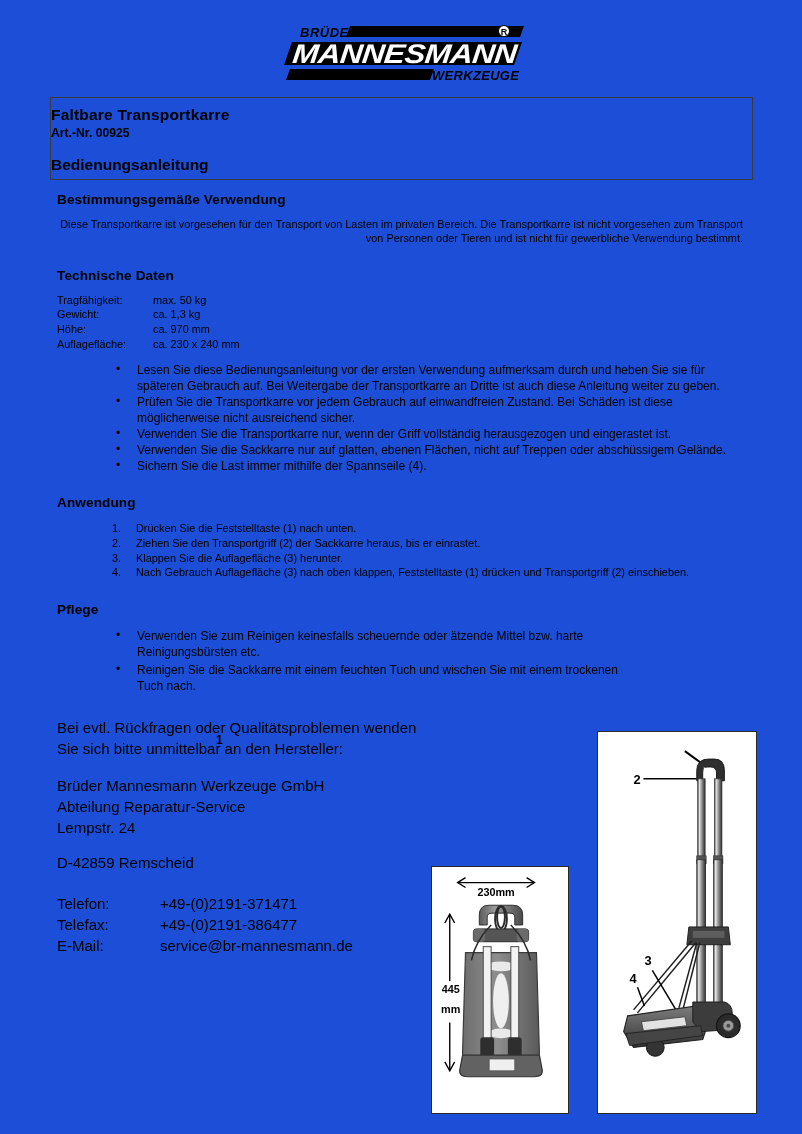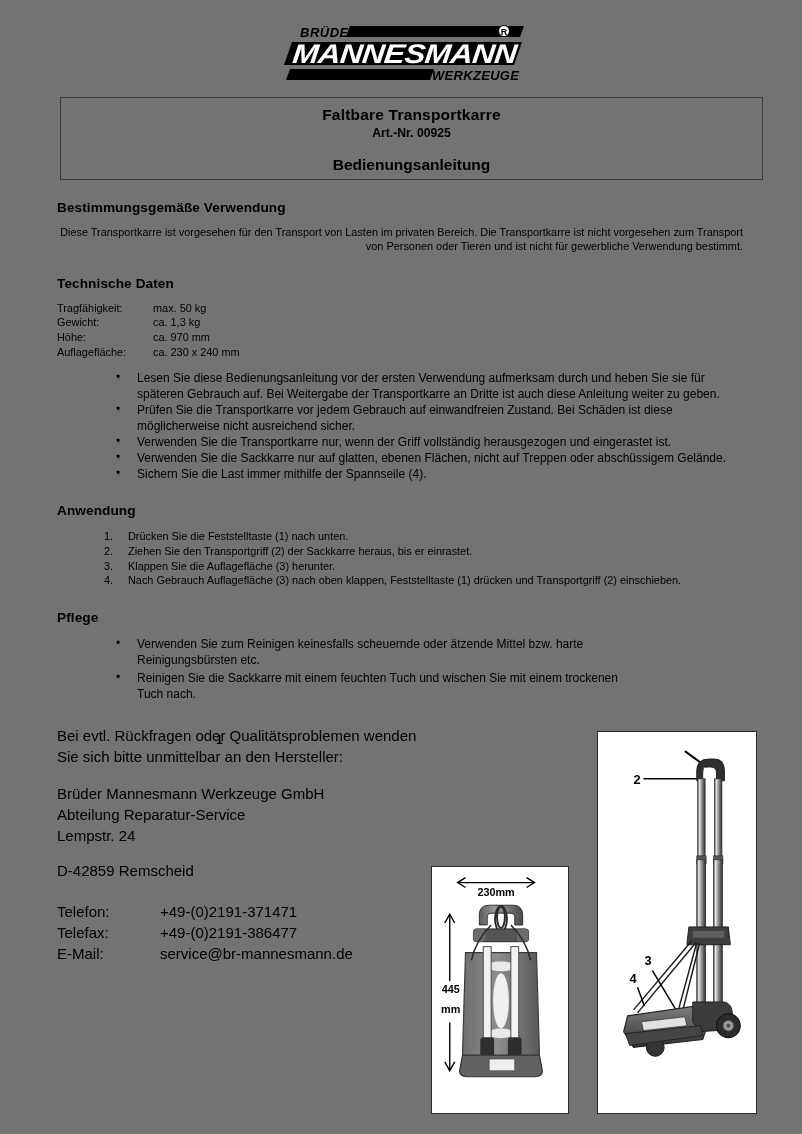--- a/index.html
+++ b/index.html
@@ -8,44 +8,43 @@
     background: #ffffff;
   }
   body {
     font-family: "Liberation Sans", sans-serif;
     color: #000000;
   }
   .page {
     position: relative;
     width: 802px;
     height: 1134px;
-    background: #737373;
+    background: #1d4ed8;
     overflow: hidden;
   }
 
   
   .logo-wrap {
     position: absolute;
     left: 252px;
     top: 22px;
     width: 275px;
     height: 62px;
   }
   .logo-svg { display: block; }
 
   
   .title-box {
     position: absolute;
-    left: 60px;
+    left: 50px;
     top: 97px;
     width: 703px;
     height: 83px;
     border: 1.6px solid #3a3a3a;
     box-sizing: border-box;
-    text-align: center;
   }
   .title-main {
     font-size: 15.5px;
     font-weight: bold;
     letter-spacing: 0.2px;
     margin-top: 8px;
     line-height: 1.22;
   }
   .title-art {
     font-size: 12.2px;
@@ -61,21 +60,21 @@
   
   .content {
     position: absolute;
     left: 57px;
     top: 192px;
     width: 690px;
   }
   h2.sec {
     font-size: 13.6px;
     font-weight: bold;
-    margin: 8px 0 10px 0;
+    margin: 0 0 10px 0;
     letter-spacing: 0.1px;
   }
   p.body {
     font-size: 10.9px;
     line-height: 1.32;
     margin: 0;
     text-align: left;
   }
 
   
@@ -105,21 +104,21 @@
     content: "\2022";
     position: absolute;
     left: 0px;
     top: -1px;
     font-size: 12px;
   }
 
   ol.steps {
     list-style: none;
     counter-reset: st;
-    margin: 0;
+    margin: 8px;
     padding: 0 0 0 47px;
     font-size: 10.9px;
     line-height: 1.36;
   }
   ol.steps > li {
     position: relative;
     padding-left: 24px;
     counter-increment: st;
   }
   ol.steps > li:before {

